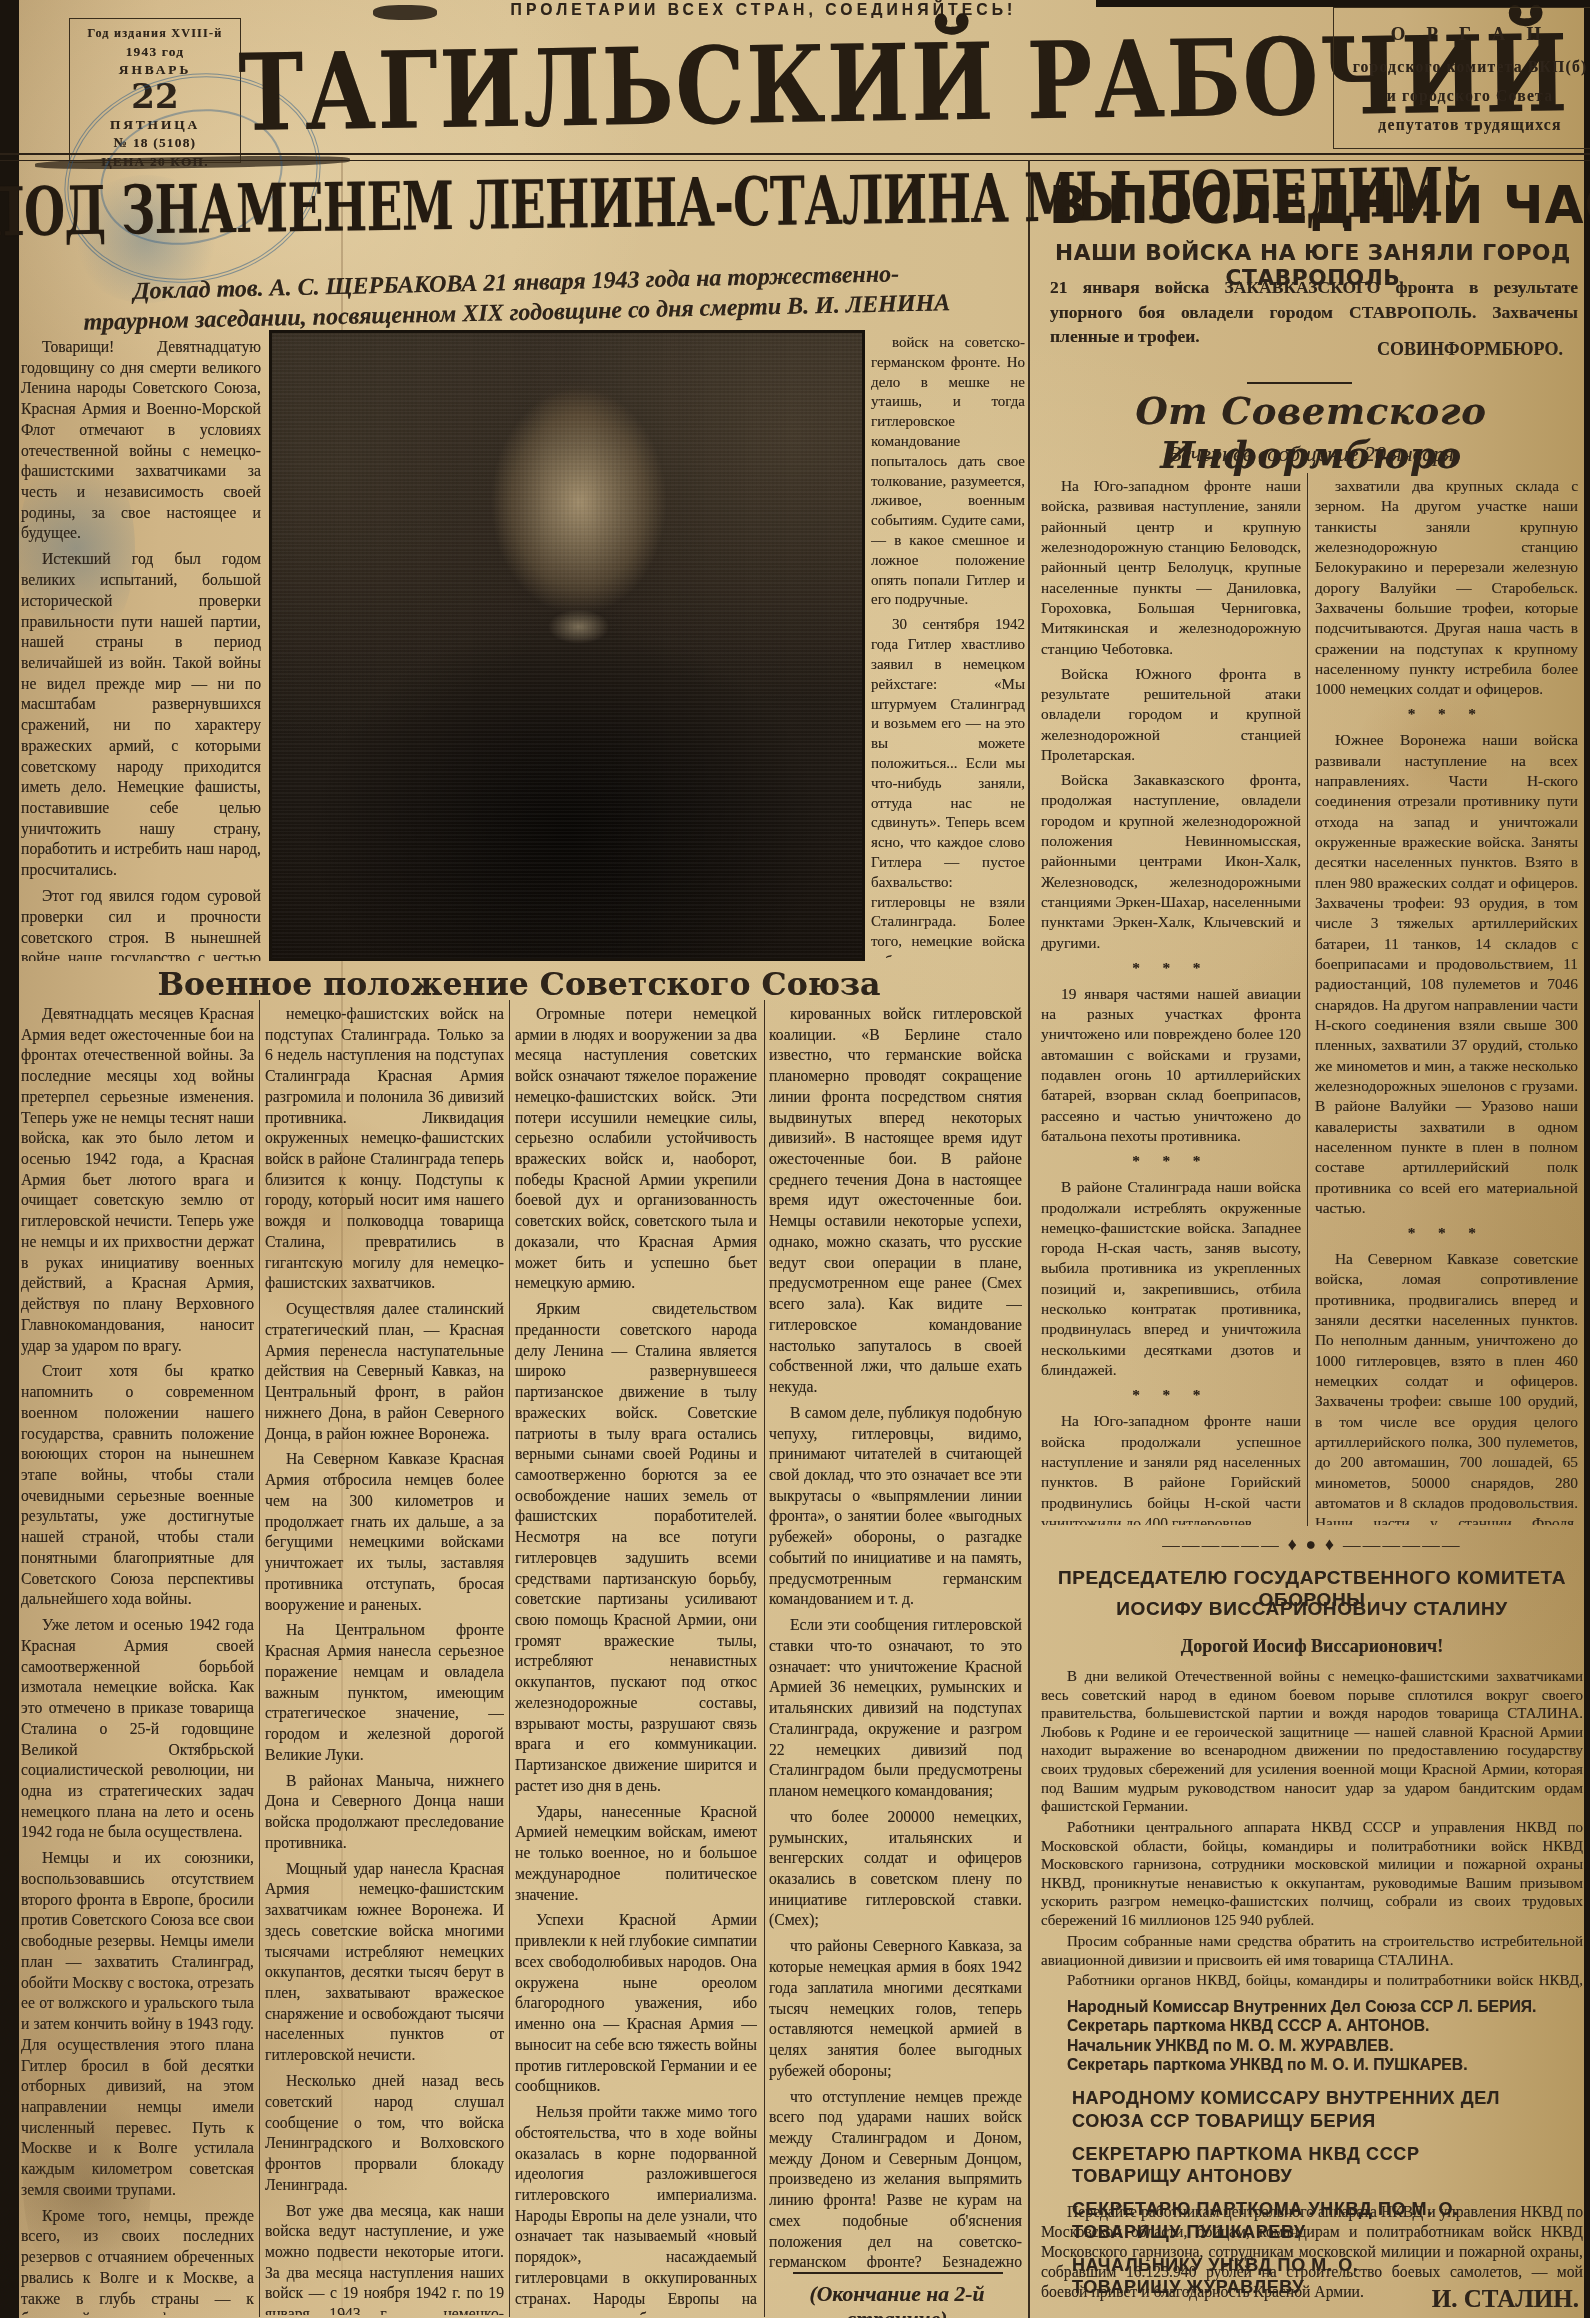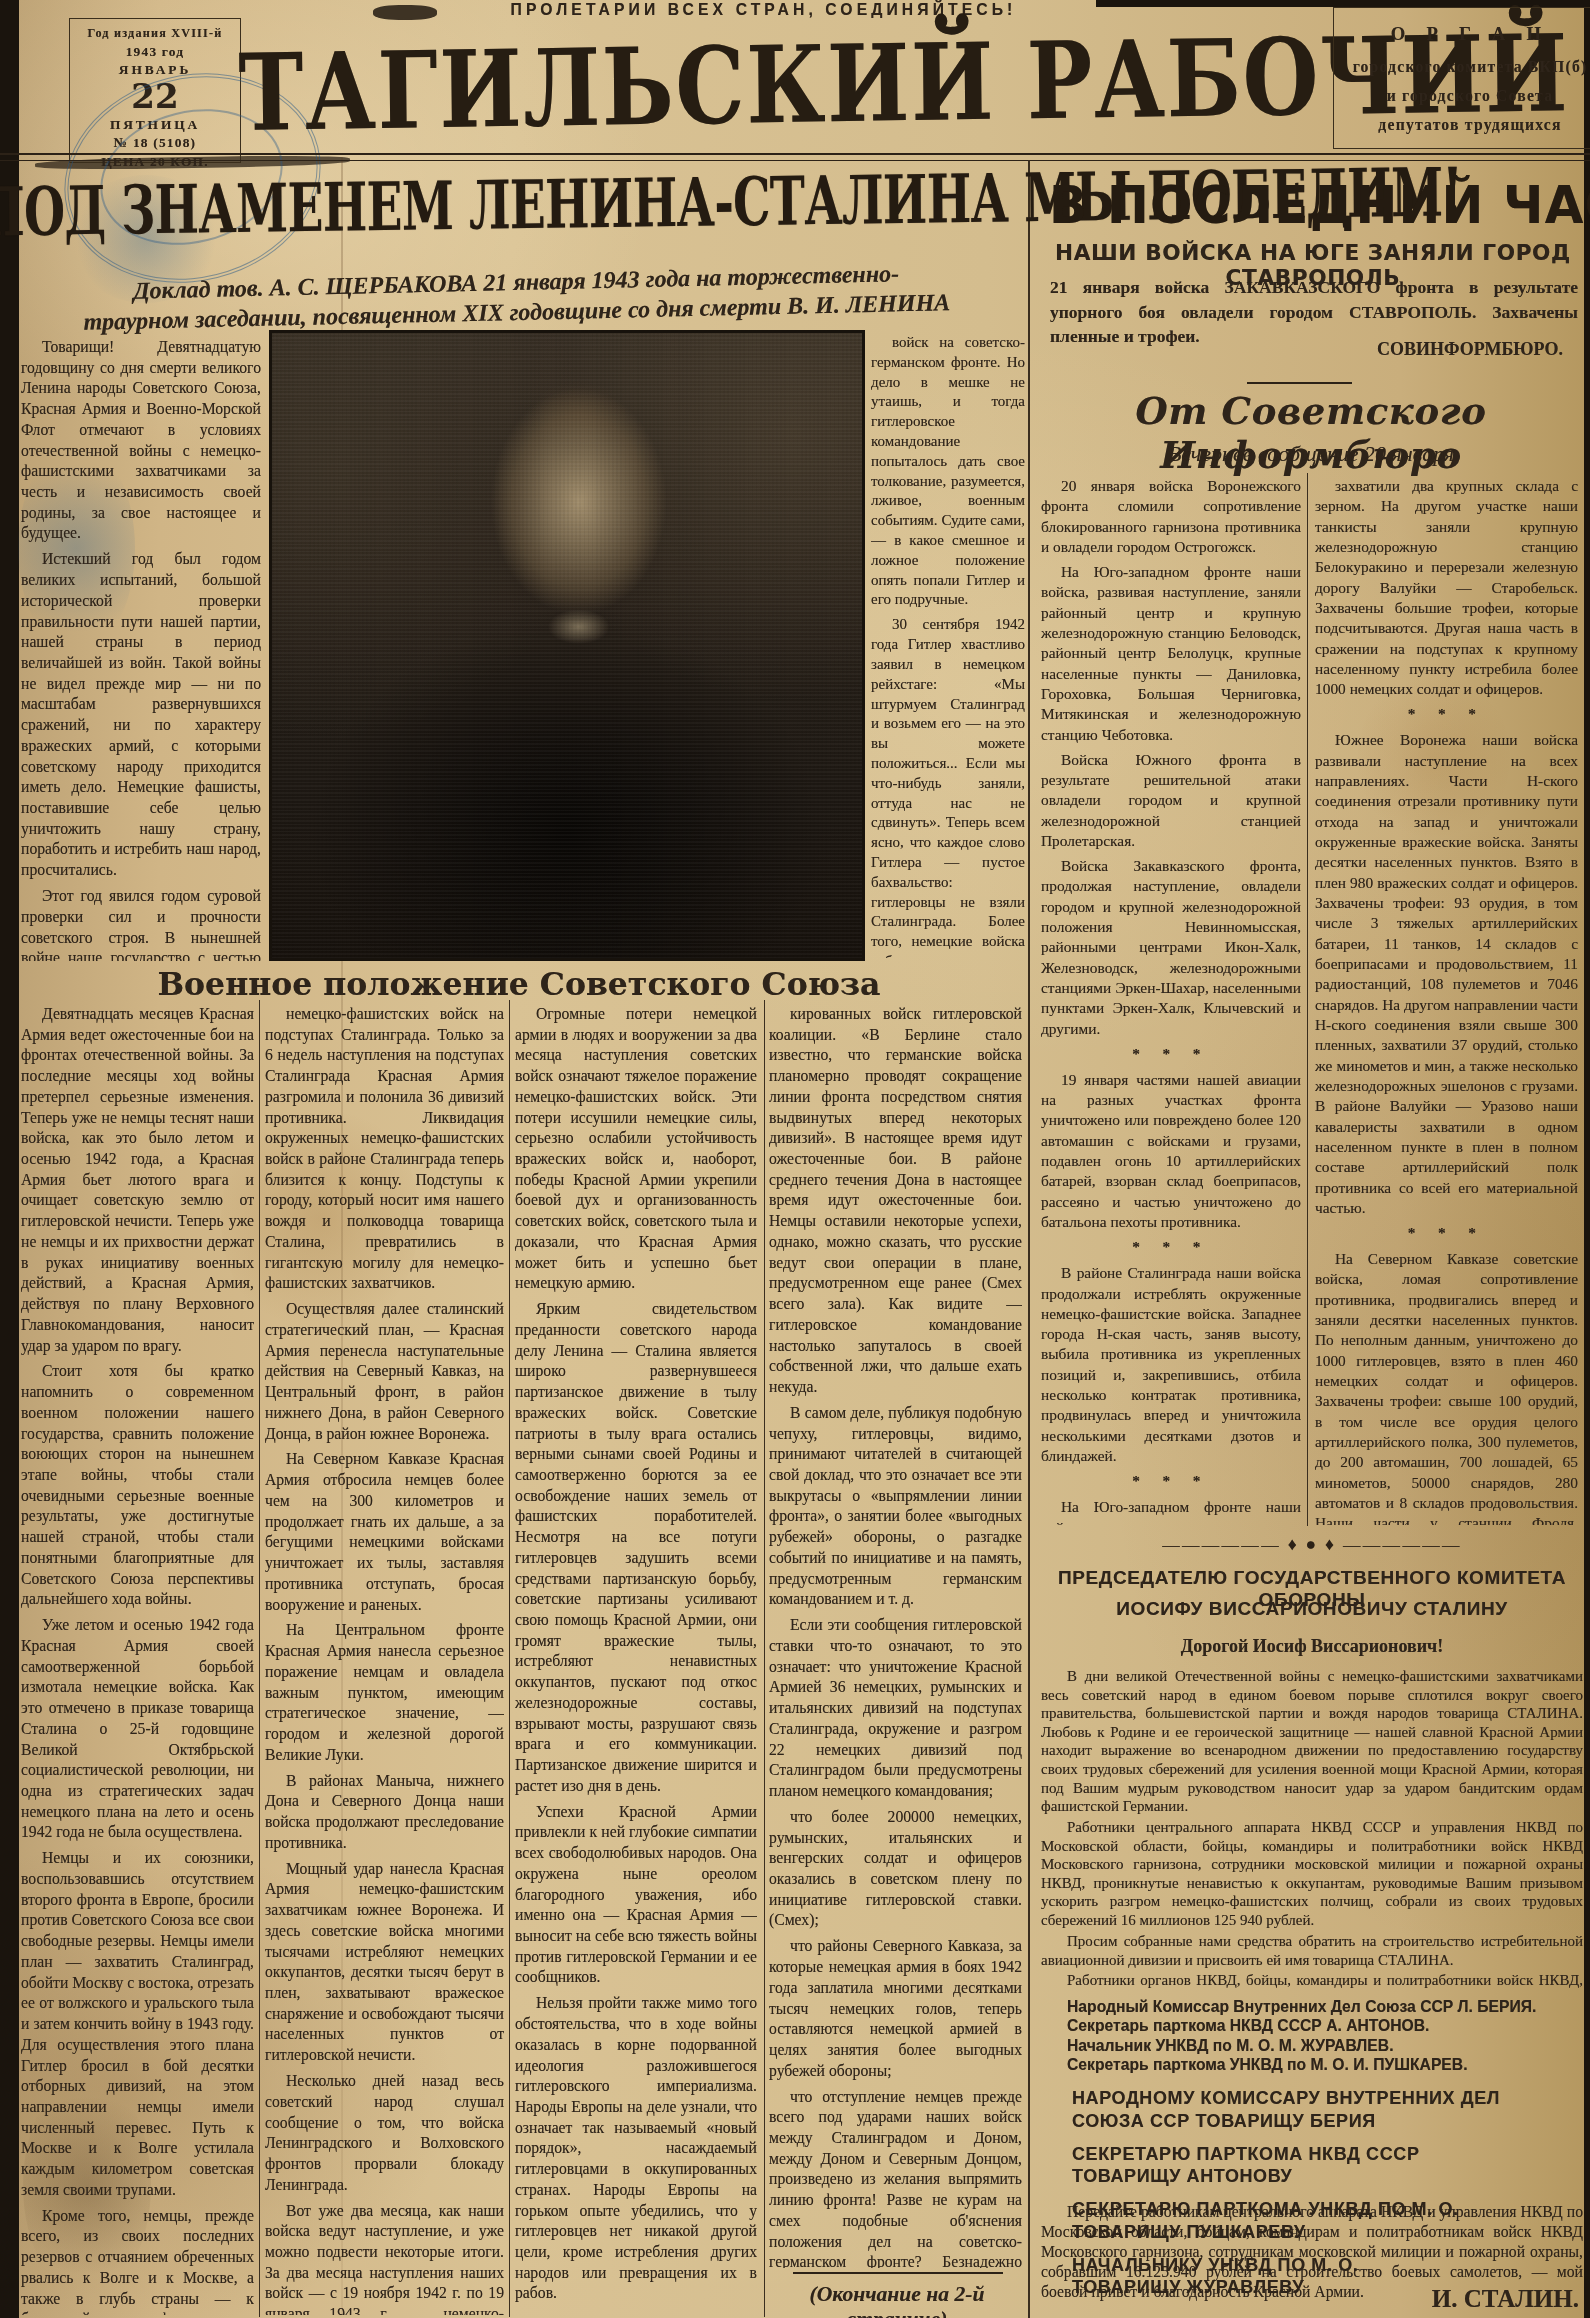--- a/index.html
+++ b/index.html
@@ -161,20 +161,21 @@
       <p>На Центральном фронте Красная Армия нанесла серьезное поражение немцам и овладела важным пунктом, имеющим стратегическое значение, — городом и железной дорогой Великие Луки.</p>
       <p>В районах Манычa, нижнего Дона и Северного Донца наши войска продолжают преследование противника.</p>
       <p>Мощный удар нанесла Красная Армия немецко-фашистским захватчикам южнее Воронежа. И здесь советские войска многими тысячами истребляют немецких оккупантов, десятки тысяч берут в плен, захватывают вражеское снаряжение и освобождают тысячи населенных пунктов от гитлеровской нечисти.</p>
       <p>Несколько дней назад весь советский народ слушал сообщение о том, что войска Ленинградского и Волховского фронтов прорвали блокаду Ленинграда.</p>
       <p>Вот уже два месяца, как наши войска ведут наступление, и уже можно подвести некоторые итоги. За два месяца наступления наших войск — с 19 ноября 1942 г. по 19 января 1943 г. — немецко-фашистская армия на советско-германском фронте понесла следующие потери: наши войска взяли более 200000 пленных. За это же время немецко-фашистские войска потеряли убитыми более 500000 солдат и офицеров. За это же время нашими войсками захвачены трофеи: танков — около 6000, самолетов — до 3500, много боеприпасов, пулеметов, винтовок, автоматов и другого военного имущества.</p>
     </div>
   <div class="abs rule-v" style="left:509px;top:1000px;width:1.2px;height:1317px;"></div>
   <div class="abs col" style="left:515px;top:1004px;width:242px;height:1311px;font-size:15.7px;">
       <p>Огромные потери немецкой армии в людях и вооружении за два месяца наступления советских войск означают тяжелое поражение немецко-фашистских войск. Эти потери иссушили немецкие силы, серьезно ослабили устойчивость вражеских войск и, наоборот, победы Красной Армии укрепили боевой дух и организованность советских войск, советского тыла и доказали, что Красная Армия может бить и успешно бьет немецкую армию.</p>
       <p>Ярким свидетельством преданности советского народа делу Ленина — Сталина является широко развернувшееся партизанское движение в тылу вражеских войск. Советские патриоты в тылу врага остались верными сынами своей Родины и самоотверженно борются за ее освобождение наших земель от фашистских поработителей. Несмотря на все потуги гитлеровцев задушить всеми средствами партизанскую борьбу, советские партизаны усиливают свою помощь Красной Армии, они громят вражеские тылы, истребляют ненавистных оккупантов, пускают под откос железнодорожные составы, взрывают мосты, разрушают связь врага и его коммуникации. Партизанское движение ширится и растет изо дня в день.</p>
+      <p>Удары, нанесенные Красной Армией немецким войскам, имеют не только военное, но и большое международное политическое значение.</p>
       <p>Успехи Красной Армии привлекли к ней глубокие симпатии всех свободолюбивых народов. Она окружена ныне ореолом благородного уважения, ибо именно она — Красная Армия — выносит на себе всю тяжесть войны против гитлеровской Германии и ее сообщников.</p>
       <p>Нельзя пройти также мимо того обстоятельства, что в ходе войны оказалась в корне подорванной идеология разложившегося гитлеровского империализма. Народы Европы на деле узнали, что означает так называемый «новый порядок», насаждаемый гитлеровцами в оккупированных странах. Народы Европы на горьком опыте убедились, что у гитлеровцев нет никакой другой цели, кроме истребления других народов или превращения их в рабов.</p>
     </div>
   <div class="abs rule-v" style="left:764px;top:1000px;width:1.2px;height:1317px;"></div>
   <div class="abs col" style="left:769px;top:1004px;width:253px;height:1264px;font-size:15.7px;">
       <p>кированных войск гитлеровской коалиции. «В Берлине стало известно, что германские войска планомерно проводят сокращение линии фронта посредством снятия выдвинутых вперед некоторых дивизий». В настоящее время идут ожесточенные бои. В районе среднего течения Дона в настоящее время идут ожесточенные бои. Немцы оставили некоторые успехи, однако, можно сказать, что русские ведут свои операции в плане, предусмотренном еще ранее (Смех всего зала). Как видите — гитлеровское командование настолько запуталось в своей собственной лжи, что дальше ехать некуда.</p>
       <p>В самом деле, публикуя подобную чепуху, гитлеровцы, видимо, принимают читателей в считающей свой доклад, что это означает все эти выкрутасы о «выпрямлении линии фронта», о занятии более «выгодных рубежей» обороны, о разгадке событий по инициативе и на память, предусмотренным германским командованием и т. д.</p>
       <p>Если эти сообщения гитлеровской ставки что-то означают, то это означает: что уничтожение Красной Армией 36 немецких, румынских и итальянских дивизий на подступах Сталинграда, окружение и разгром 22 немецких дивизий под Сталинградом были предусмотрены планом немецкого командования;</p>
       <p>что более 200000 немецких, румынских, итальянских и венгерских солдат и офицеров оказались в советском плену по инициативе гитлеровской ставки. (Смех);</p>
       <p>что районы Северного Кавказа, за которые немецкая армия в боях 1942 года заплатила многими десятками тысяч немецких голов, теперь оставляются немецкой армией в целях занятия более выгодных рубежей обороны;</p>
@@ -185,21 +186,20 @@
 
   <div class="abs center nowrap" id="lh-title" style="left:1049px;top:175px;width:525px;">В ПОСЛЕДНИЙ ЧАС</div>
   <div class="abs center" id="lh-sub" style="left:1042px;top:240px;width:542px;font-family:'DejaVu Sans',sans-serif;">НАШИ ВОЙСКА НА ЮГЕ ЗАНЯЛИ ГОРОД СТАВРОПОЛЬ</div>
   <div class="abs" id="lh-body" style="left:1050px;top:275px;width:528px;">21 января войска ЗАКАВКАЗСКОГО фронта в результате упорного боя овладели городом СТАВРОПОЛЬ. Захвачены пленные и трофеи.</div>
   <div class="abs" id="lh-sign" style="left:1050px;top:339px;width:513px;">СОВИНФОРМБЮРО.</div>
   <div class="abs shortrule" style="left:1247px;top:382px;width:105px;height:0;"></div>
 
   <div class="abs center" id="ib-head" style="left:1037px;top:389px;width:548px;">От Советского Информбюро</div>
   <div class="abs center" id="ib-sub" style="left:1037px;top:441px;width:548px;">Вечернее сообщение 20 января</div>
   <div class="abs col ib-col" style="left:1041px;top:476px;width:260px;height:1049px;">
-      <p>20 января войска Воронежского фронта сломили сопротивление блокированного гарнизона противника и овладели городом Острогожск.</p>
       <p>На Юго-западном фронте наши войска, развивая наступление, заняли районный центр и крупную железнодорожную станцию Беловодск, районный центр Белолуцк, крупные населенные пункты — Даниловка, Гороховка, Большая Черниговка, Митякинская и железнодорожную станцию Чеботовка.</p>
       <p>Войска Южного фронта в результате решительной атаки овладели городом и крупной железнодорожной станцией Пролетарская.</p>
       <p>Войска Закавказского фронта, продолжая наступление, овладели городом и крупной железнодорожной положения Невинномысская, районными центрами Икон-Халк, Железноводск, железнодорожными станциями Эркен-Шахар, населенными пунктами Эркен-Халк, Клычевский и другими.</p>
       <p class="stars">* * *</p>
       <p>19 января частями нашей авиации на разных участках фронта уничтожено или повреждено более 120 автомашин с войсками и грузами, подавлен огонь 10 артиллерийских батарей, взорван склад боеприпасов, рассеяно и частью уничтожено до батальона пехоты противника.</p>
       <p class="stars">* * *</p>
       <p>В районе Сталинграда наши войска продолжали истреблять окруженные немецко-фашистские войска. Западнее города Н-ская часть, заняв высоту, выбила противника из укрепленных позиций и, закрепившись, отбила несколько контратак противника, продвинулась вперед и уничтожила несколькими десятками дзотов и блиндажей.</p>
       <p class="stars">* * *</p>
       <p>На Юго-западном фронте наши войска продолжали успешное наступление и заняли ряд населенных пунктов. В районе Горийский продвинулись бойцы Н-ской части уничтожили до 400 гитлеровцев.</p>
     </div>

